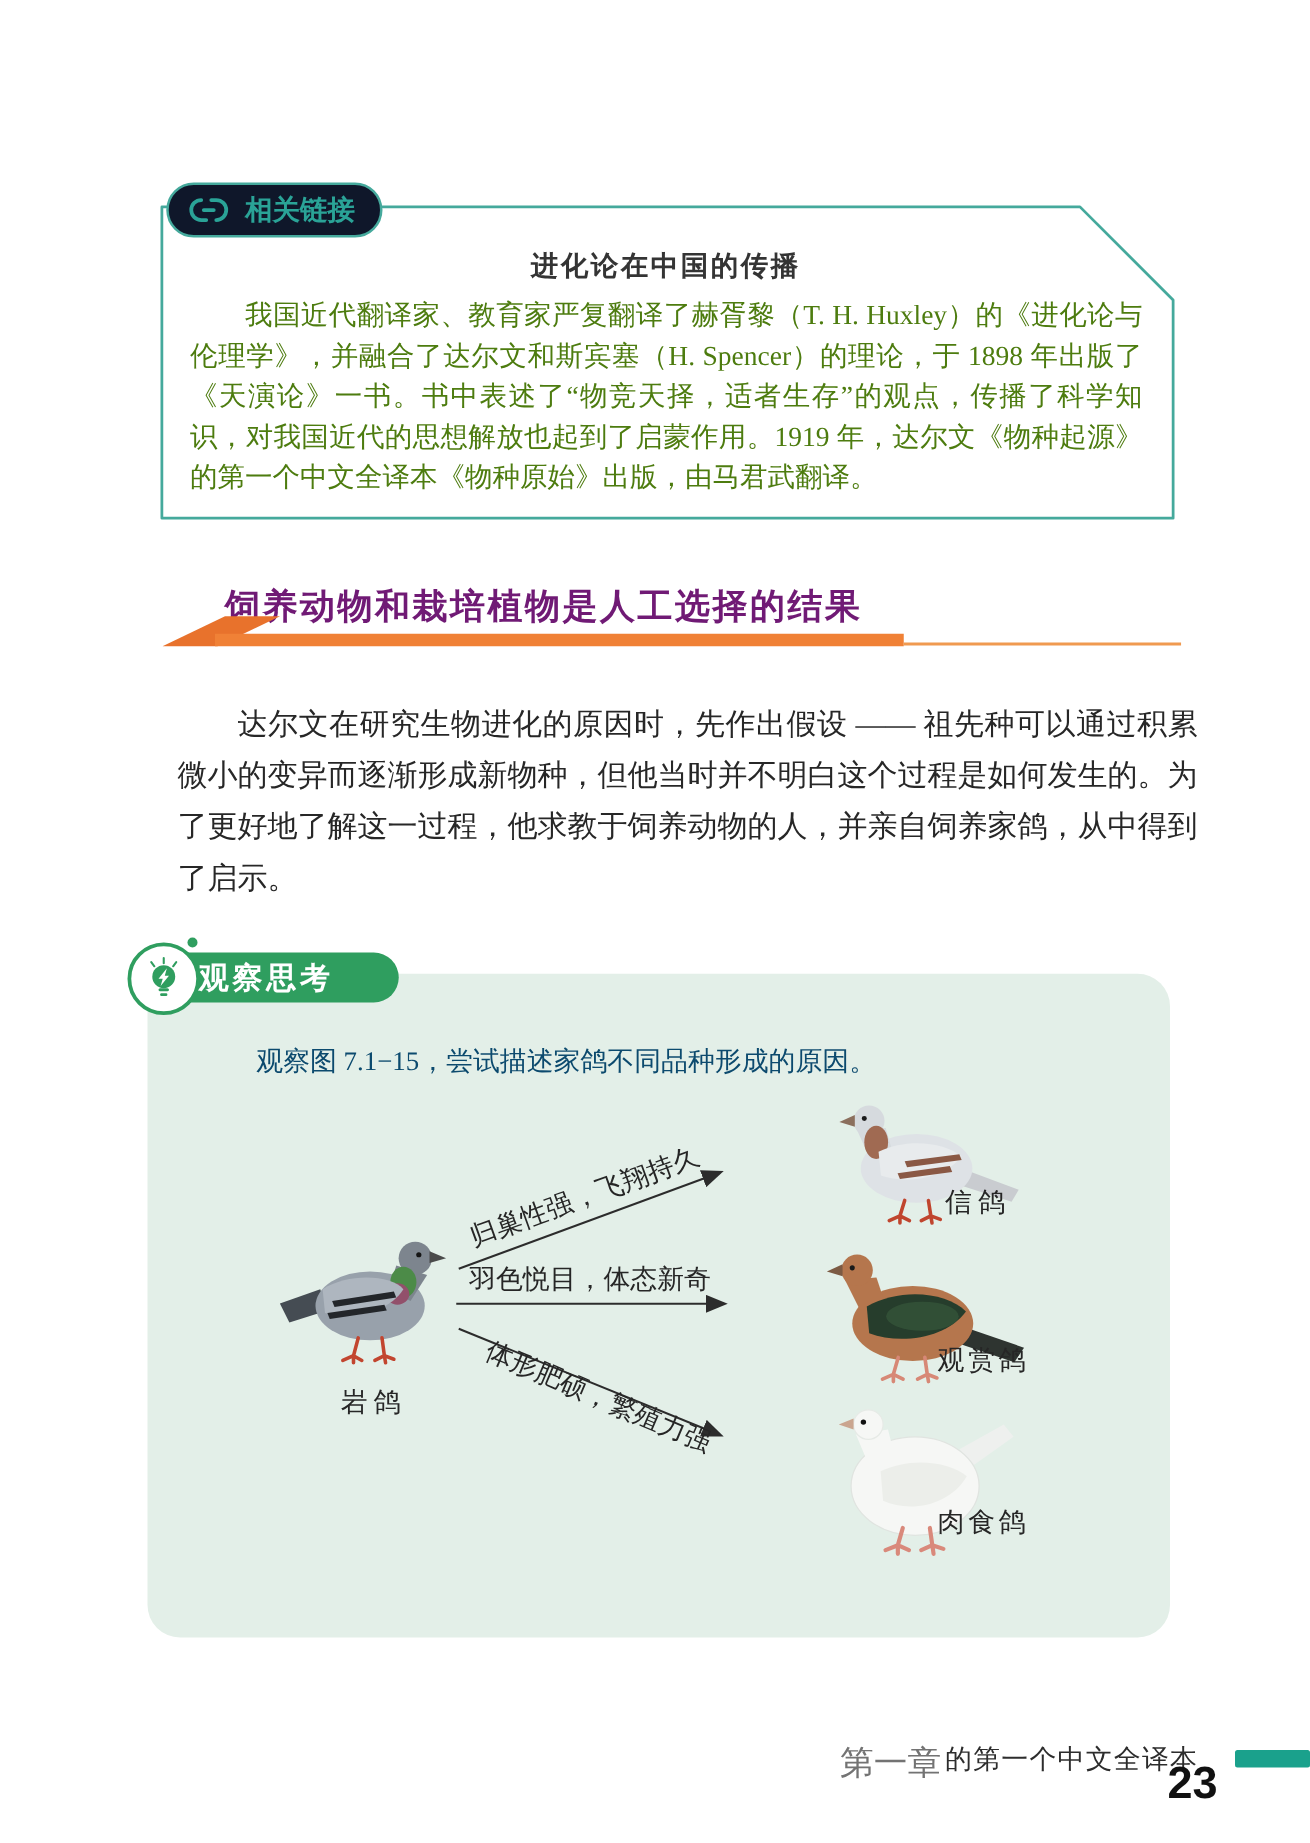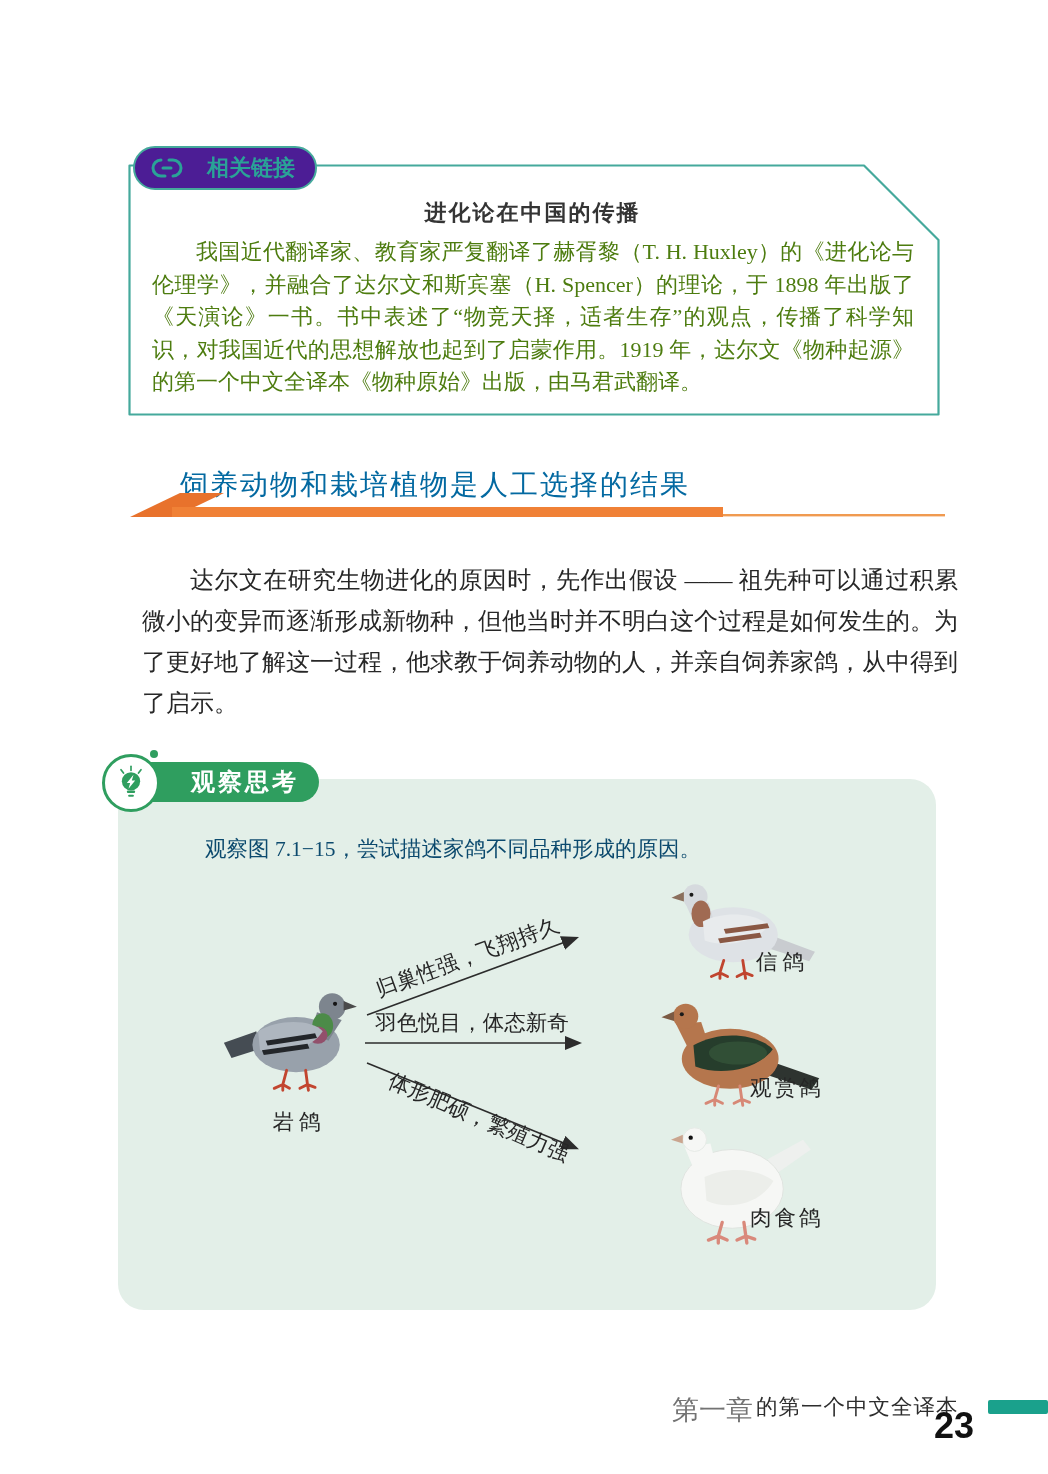--- a/index.html
+++ b/index.html
@@ -2,40 +2,40 @@
 <html><head>
 <meta charset="utf-8">
 <style>
   html,body{margin:0;padding:0;background:#ffffff;}
   .page{position:relative;width:1048px;height:1474px;background:#ffffff;overflow:hidden;
         font-family:"Liberation Serif",serif;color:#2e2e2e;}
 
   
   .linkbox-border{position:absolute;left:128px;top:164px;width:812px;height:252px;}
   .linkbox-badge{position:absolute;left:133px;top:146px;height:40px;display:flex;align-items:center;
-        gap:21px;padding:0 20px 0 13px;background:#4c1d95;border:2px solid #45a99c;border-radius:24px;z-index:3;}
+        gap:10px;padding:0 20px 0 13px;background:#0f172a;border:2px solid #45a99c;border-radius:24px;z-index:3;}
   .linkbox-badge span{font-family:"Liberation Sans",sans-serif;font-weight:bold;font-size:22px;color:#2aa397;}
   .linkbox-title{position:absolute;left:130px;top:198px;width:805px;text-align:center;
         font-family:"Liberation Sans",sans-serif;font-weight:700;font-size:22px;color:#343434;letter-spacing:2px;}
   .linkbox-body{position:absolute;left:152px;top:236px;width:762px;font-size:22px;line-height:32.5px;
         text-align:justify;text-indent:2em;color:#4d7c0f;}
 
   
   .sec-head{position:absolute;left:180px;top:466px;font-family:"Liberation Sans",sans-serif;
-        font-weight:normal;font-size:28px;color:#0369a1;letter-spacing:2px;}
+        font-weight:bold;font-size:28px;color:#701a75;letter-spacing:2px;}
   .sec-deco{position:absolute;left:130px;top:488px;width:815px;height:32px;}
 
   
   .intro{position:absolute;left:130px;top:560px;width:816px;font-size:24px;line-height:41px;
         text-align:justify;text-indent:2em;color:#272727;margin-left:12px;}
 
   
   .obs-box{position:absolute;left:118px;top:779px;width:818px;height:531px;background:#e3efe8;border-radius:26px;}
   .obs-pill{position:absolute;left:127px;top:762px;width:172px;height:40px;background:#2f9e5f;border-radius:21px;
-        display:flex;align-items:center;justify-content:flex-end;padding-right:20px;z-index:4;}
+        display:flex;align-items:center;justify-content:center;padding-right:20px;z-index:4;}
   .obs-pill span{font-family:"Liberation Sans",sans-serif;font-weight:bold;font-size:24px;color:#ffffff;letter-spacing:3px;}
   .obs-circle{position:absolute;left:102px;top:754px;width:52px;height:52px;background:#ffffff;
         border:3px solid #2f9e5f;border-radius:50%;z-index:5;display:flex;align-items:center;justify-content:center;}
   .obs-dot{position:absolute;left:150px;top:750px;width:8px;height:8px;background:#2f9e5f;border-radius:50%;z-index:6;}
   .obs-instruction{position:absolute;left:162px;top:834px;width:740px;font-size:21.5px;color:#0c4a6e;text-indent:2em;}
 
   
   .pigeon{position:absolute;}
   .plabel{position:absolute;font-size:21.5px;color:#262626;letter-spacing:5px;margin-top:17px;}
   .caption{position:absolute;left:118px;top:1262px;width:818px;text-align:center;font-size:22px;color:#262626;}

